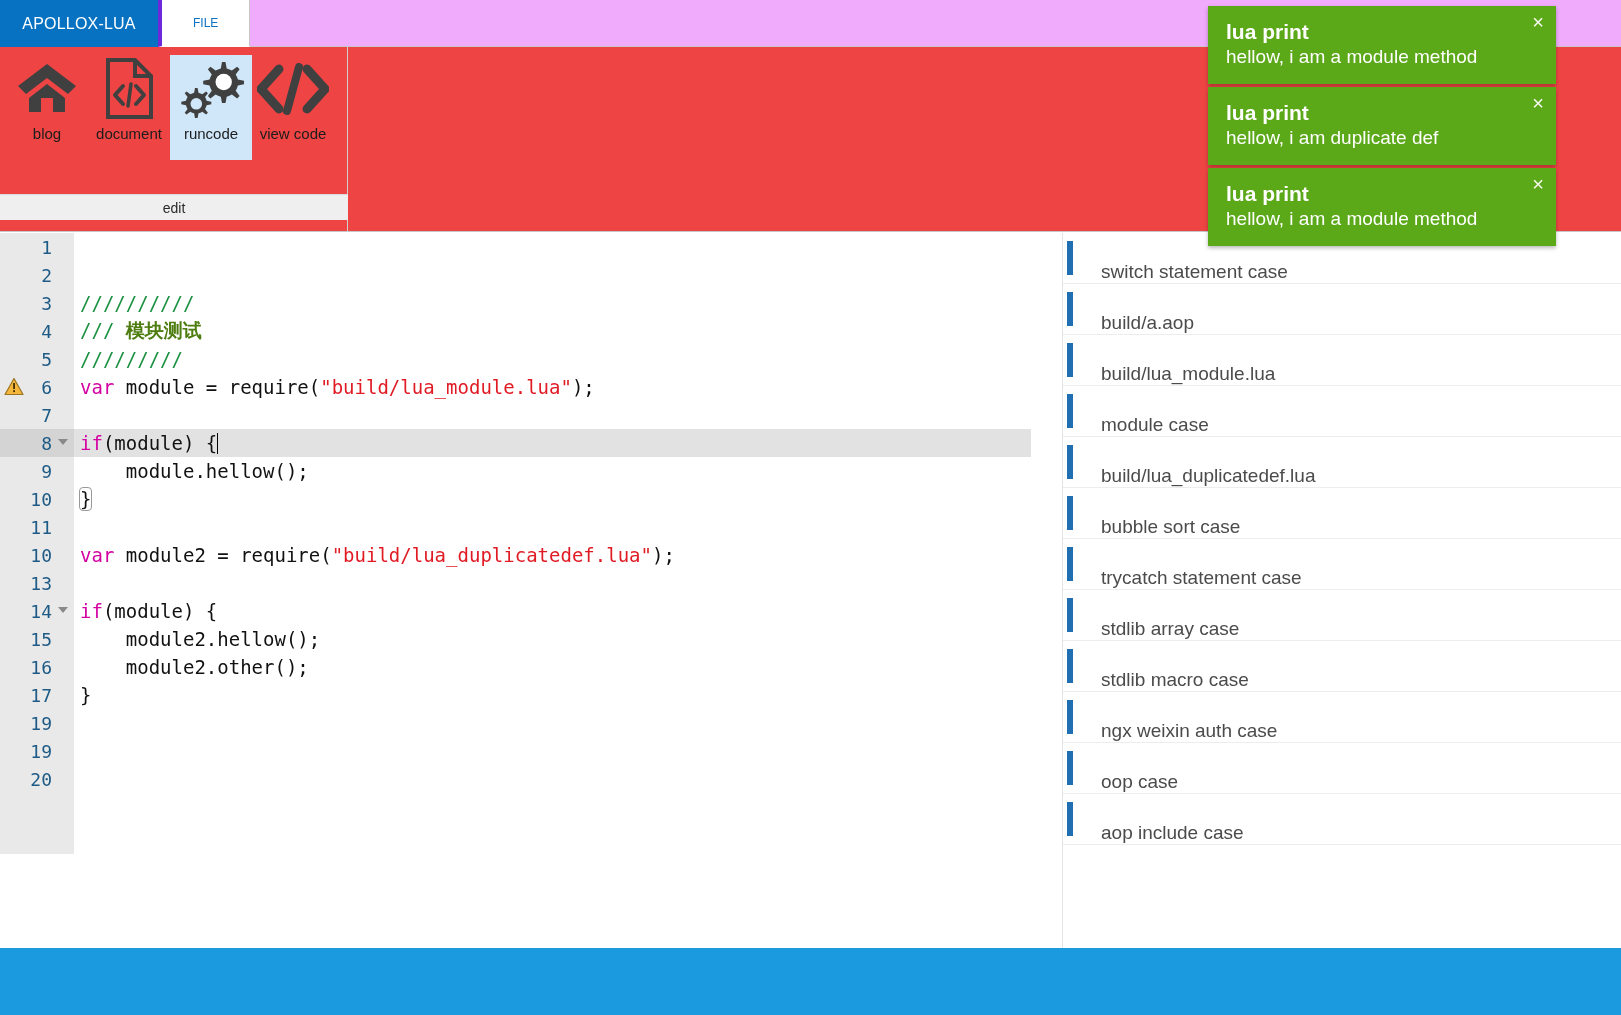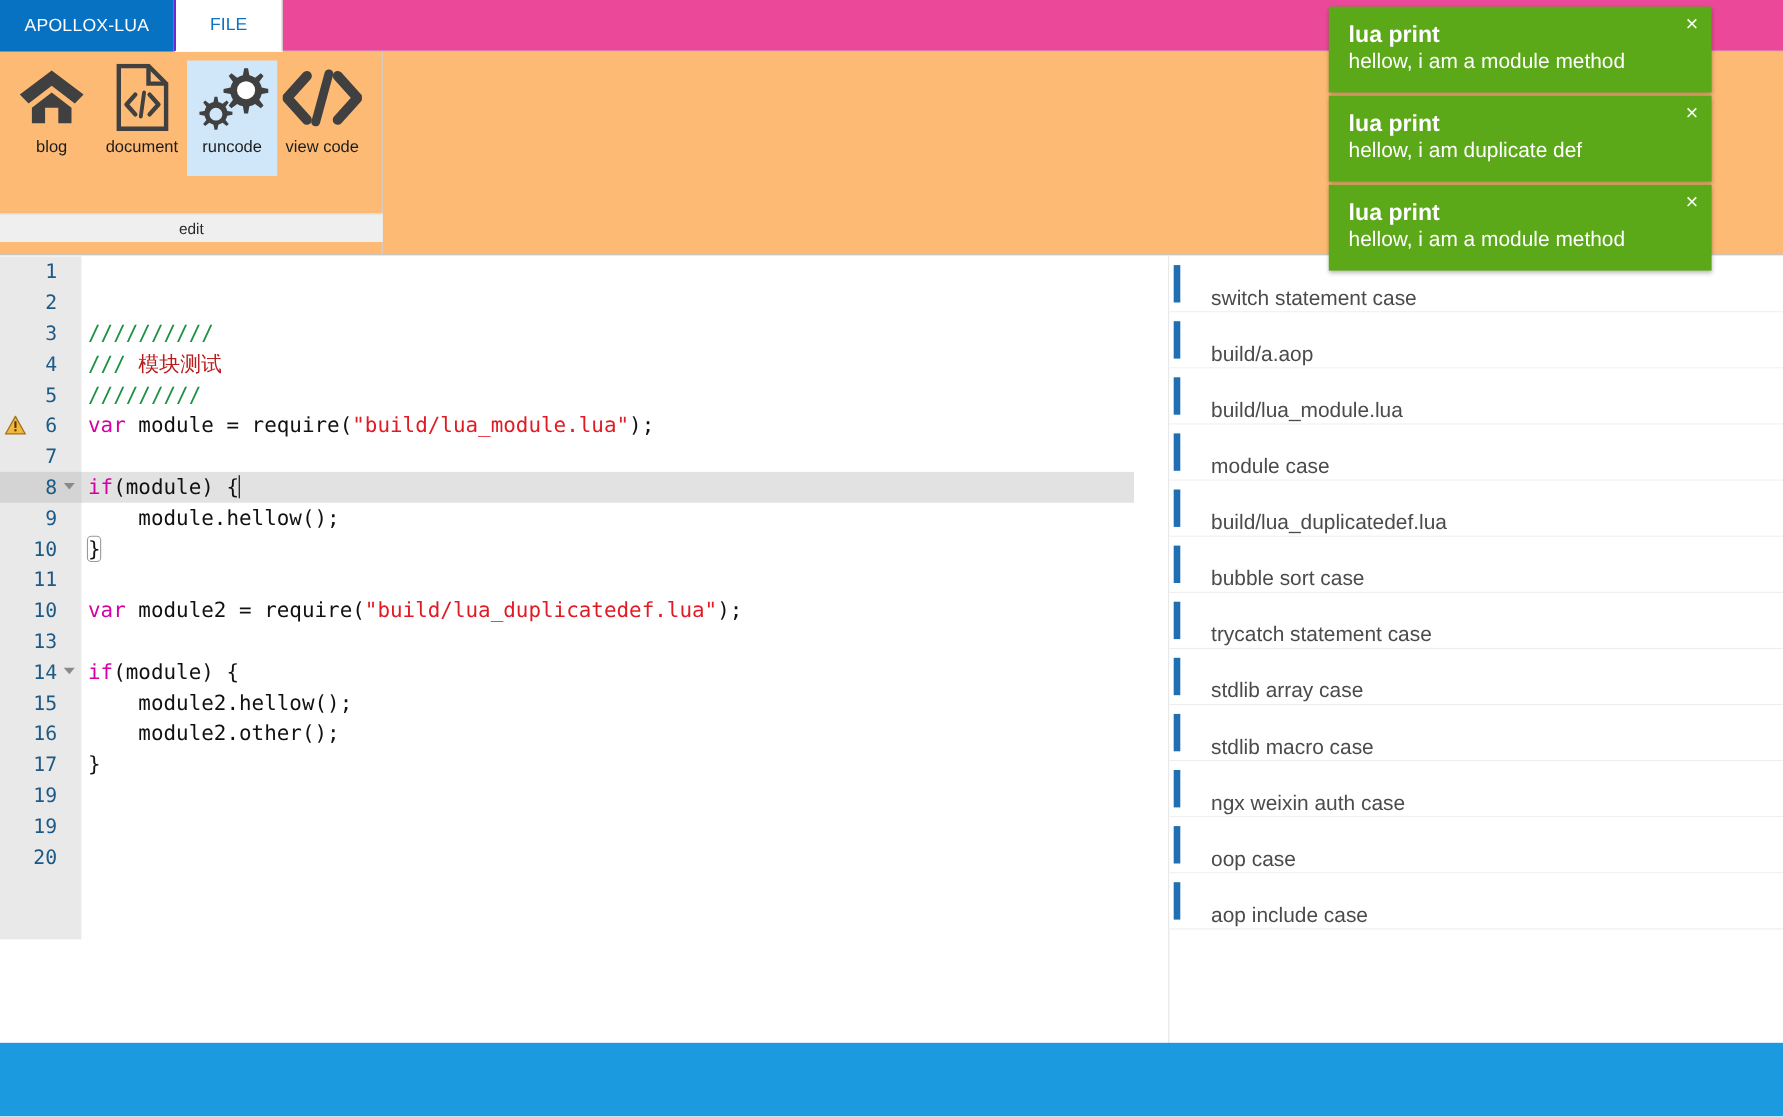--- a/index.html
+++ b/index.html
@@ -7,45 +7,45 @@
     width: 1621px; height: 1015px;
     background: #ffffff;
     font-family: "Liberation Sans", sans-serif;
     overflow: hidden;
   }
   #app { position: relative; width: 1621px; height: 1015px; background:#fff; }
 
   
   .titlebar {
     position: absolute; left: 0; top: 0; width: 1621px; height: 47px;
-    background: #ec4899;
+    background: #f0abfc;
     border-bottom: 1px solid #c6c6c6;
   }
   .app-badge {
     position: absolute; left: 0; top: 0; width: 158px; height: 47px;
     background: #0672c1; color: #ffffff;
     display: flex; align-items: center; justify-content: center;
     font-size: 16px; letter-spacing: .2px;
   }
   .tabstrip { position: absolute; left: 158px; top: 0; height: 47px; display: flex; }
   .tab {
     height: 47px; padding: 0 31px;
     display: flex; align-items: center; justify-content: center;
-    font-size: 16px; color: #0b72c4; background: #ffffff;
-    border-left: 2px solid #6d28d9; border-right: 1px solid #c6c6c6;
+    font-size: 12px; color: #0b72c4; background: #ffffff;
+    border-left: 4px solid #6d28d9; border-right: 1px solid #c6c6c6;
     border-bottom: 1px solid #ffffff;
     position: relative; top: 0;
     cursor: pointer;
   }
   .tab.active { z-index: 3; }
 
   
   .ribbon {
     position: absolute; left: 0; top: 47px; width: 1621px; height: 185px;
-    background: #fdba74; border-bottom: 1px solid #c6c6c6;
+    background: #ef4444; border-bottom: 1px solid #c6c6c6;
   }
   .ribbon-group {
     position: absolute; left: 0; top: 0; width: 348px; height: 185px;
     border-right: 1px solid #cfcfcf;
   }
   .ribbon-items { display: flex; align-items: flex-start; height: 152px; padding-left: 6px; }
   .ribbon-btn {
     width: 82px; height: 105px; margin-top: 8px;
     display: flex; flex-direction: column; align-items: center; justify-content: flex-start;
     cursor: pointer; background: transparent;
@@ -90,21 +90,21 @@
   .warn-mark {
     position: absolute; left: 4px; top: 4px; width: 20px; height: 19px;
   }
   .fold {
     position: absolute; right: 6px; top: 10px;
     width: 0; height: 0; border-left: 5px solid transparent; border-right: 5px solid transparent;
     border-top: 6px solid #8a8a8a;
   }
   .code { position: relative; z-index: 2; padding-left: 6px; white-space: pre; color: #111; }
   .c-com { color: #1a9141; }
-  .c-com-cjk { color: #b91c1c; }
+  .c-com-cjk { color: #4d7c0f; font-weight: bold; }
   .c-kw  { color: #d400a2; }
   .c-str { color: #e01b24; }
   .c-pl  { color: #111111; }
   .caret {
     display: inline-block; width: 1px; height: 21px; background: #000;
     vertical-align: -4px;
   }
   .brkbox { outline: 1px solid #9a9a9a; border-radius: 3px; }
 
   

